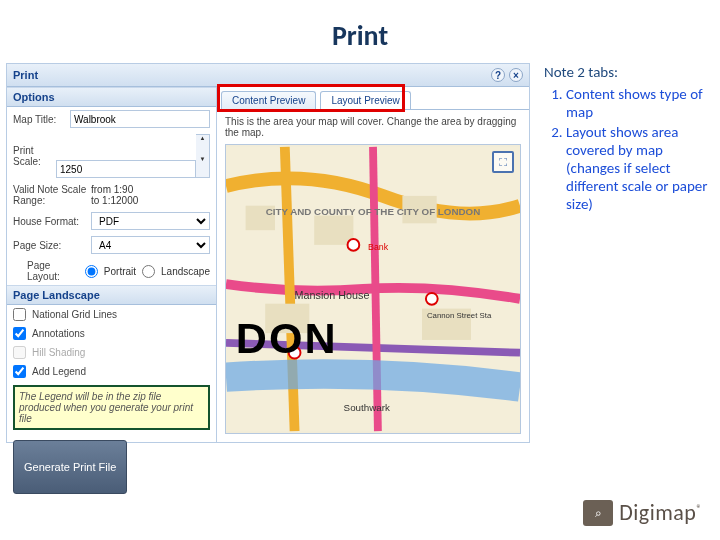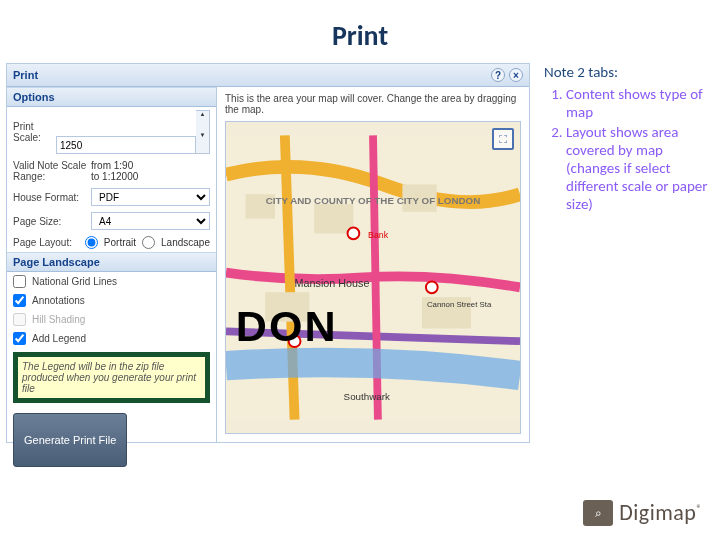--- a/index.html
+++ b/index.html
@@ -14,37 +14,37 @@
   .left { width: 210px; border-right: 1px solid #b8cce4; background: #fff; display: flex; flex-direction: column; }
   .sect-hdr { background: linear-gradient(#e8f0f9,#d0dff0); border-top: 1px solid #c8d8eb; border-bottom: 1px solid #a6bfdc; padding: 3px 6px; font-weight: bold; color: #15428b; }
   .form-row { display: flex; align-items: center; padding: 3px 6px; gap: 4px; }
   .form-row label { width: 74px; color: #444; font-size: 10px; }
   .form-row input[type=text], .form-row select { flex: 1; border: 1px solid #b5c8df; padding: 1px 3px; font-size: 10px; height: 18px; background: #fff; }
   .spin { display: flex; flex: 1; }
   .spin input { flex: 1; border: 1px solid #b5c8df; padding: 1px 3px; font-size: 10px; margin-top: 26px; }
   .spin .arrows { width: 14px; border: 1px solid #b5c8df; border-left: none; display: flex; flex-direction: column; }
   .spin .arrows span { flex: 1; font-size: 6px; text-align: center; line-height: 7px; background: #eef3fa; cursor: pointer; }
   .radio-row { display: flex; align-items: center; padding: 3px 6px; gap: 6px; font-size: 10px; }
-  .radio-row label { width: 74px; color: #444; }
+  .radio-row label { width: 74px; color: #444; margin-left: 14px; }
   .chk-row { display: flex; align-items: center; padding: 3px 6px; gap: 6px; font-size: 10px; color: #444; }
-  .legend-note { margin: 4px 6px; padding: 4px; background: #ffffcc; border: 5px solid #14532d; font-size: 10px; color: #555; font-style: italic; }
+  .legend-note { margin: 4px 6px; padding: 4px; background: #ffffcc; border: 2px solid #14532d; font-size: 10px; color: #555; font-style: italic; }
   .gen-btn { margin: 6px; padding: 20px 10px; background: linear-gradient(#6b7f99,#4a5d77); color: #fff; border: 1px solid #3a4a60; border-radius: 3px; font-size: 11px; cursor: pointer; width: fit-content; }
   .right { flex: 1; display: flex; flex-direction: column; background: #fff; }
   .tab-bar { display: flex; padding: 4px 4px 0 4px; border-bottom: 1px solid #a6bfdc; gap: 4px; position: relative; }
   .tab { padding: 3px 10px; border: 1px solid #a6bfdc; border-bottom: none; background: linear-gradient(#f5f9fd,#e4edf7); border-radius: 3px 3px 0 0; font-size: 10px; color: #15428b; cursor: pointer; }
   .tab.active { background: #fff; }
   .highlight-box { position: absolute; border: 3px solid #e00000; top: -3px; left: 0px; width: 188px; height: 28px; pointer-events: none; }
   .area-note { padding: 6px 8px; font-size: 10px; color: #444; }
   .map-area { flex: 1; margin: 0 8px 8px 8px; border: 1px solid #b5c8df; position: relative; overflow: hidden; background: #f2ecd8; }
   .map-svg { width: 100%; height: 100%; display: block; }
   .map-mag { position: absolute; right: 6px; top: 6px; width: 22px; height: 22px; border: 2px solid #4a72b0; background: rgba(255,255,255,0.7); display: flex; align-items: center; justify-content: center; font-size: 11px; color: #4a72b0; border-radius: 2px; }
   .annot { width: 180px; padding: 0 0 0 14px; font-size: 15px; color: #1f497d; }
   .annot-title { font-weight: normal; margin-bottom: 4px; }
   .annot ol { padding-left: 22px; }
-  .annot li { margin-bottom: 2px; color: #8b5cf6; }
+  .annot li { margin-bottom: 2px; color: #1d4ed8; }
   .logo-area { position: absolute; right: 18px; bottom: 14px; display: flex; align-items: center; gap: 6px; }
   .logo-badge { width: 30px; height: 26px; background: #6b6055; border-radius: 3px; display: flex; align-items: center; justify-content: center; color: #fff; font-size: 12px; }
   .logo-text { font-size: 22px; color: #5a5048; font-weight: 500; letter-spacing: 0.5px; }
   .logo-text .reg { font-size: 10px; vertical-align: super; }
 </style>
 </head>
 <body>
 
 <div class="slide-title">Print</div>
 
@@ -52,20 +52,24 @@
   <div class="app-frame">
     <div class="panel-hdr">
       <span>Print</span>
       <span class="spacer"></span>
       <span class="hdr-icon">?</span>
       <span class="hdr-icon">×</span>
     </div>
     <div class="cols">
       <div class="left">
         <div class="sect-hdr">Options</div>
+        <div class="form-row">
+          <label>Map Title:</label>
+          <input type="text" value="Walbrook" style="">
+        </div>
         <div class="form-row">
           <label>Print Scale:</label>
           <div class="spin">
             <input type="text" value="1250" style="">
             <div class="arrows">
                 <span>▲</span>
                 <span>▼</span>
               </div>
           </div>
         </div>
@@ -104,20 +108,25 @@
           </div>
         <div class="chk-row">
             <input type="checkbox" checked="" style=""> 
             <span>Add Legend</span>
           </div>
         <div class="legend-note">The Legend will be in the zip file produced when you generate your print file</div>
         <div style="flex:1"></div>
         <div class="gen-btn">Generate Print File</div>
       </div>
       <div class="right">
+        <div class="tab-bar">
+          <div class="tab">Content Preview</div>
+          <div class="tab active">Layout Preview</div>
+          <div class="highlight-box"></div>
+        </div>
         <div class="area-note">This is the area your map will cover. Change the area by dragging the map.</div>
         <div class="map-area">
           <svg class="map-svg" viewBox="0 0 300 290">
             <rect width="300" height="290" fill="#f4eed9"></rect>
             <path d="M0 40 Q80 20 160 50 T300 60" stroke="#f0b030" stroke-width="14" fill="none"></path>
             <path d="M0 140 Q70 150 140 145 T300 155" stroke="#e94b8a" stroke-width="10" fill="none"></path>
             <path d="M0 200 L300 210" stroke="#8a5ab5" stroke-width="8" fill="none"></path>
             <path d="M150 0 L155 290" stroke="#e94b8a" stroke-width="8" fill="none"></path>
             <path d="M60 0 L70 290" stroke="#f0b030" stroke-width="10" fill="none"></path>
             <path d="M0 235 Q150 225 300 245" stroke="#6aa8e6" stroke-width="30" fill="none" opacity="0.7"></path>

